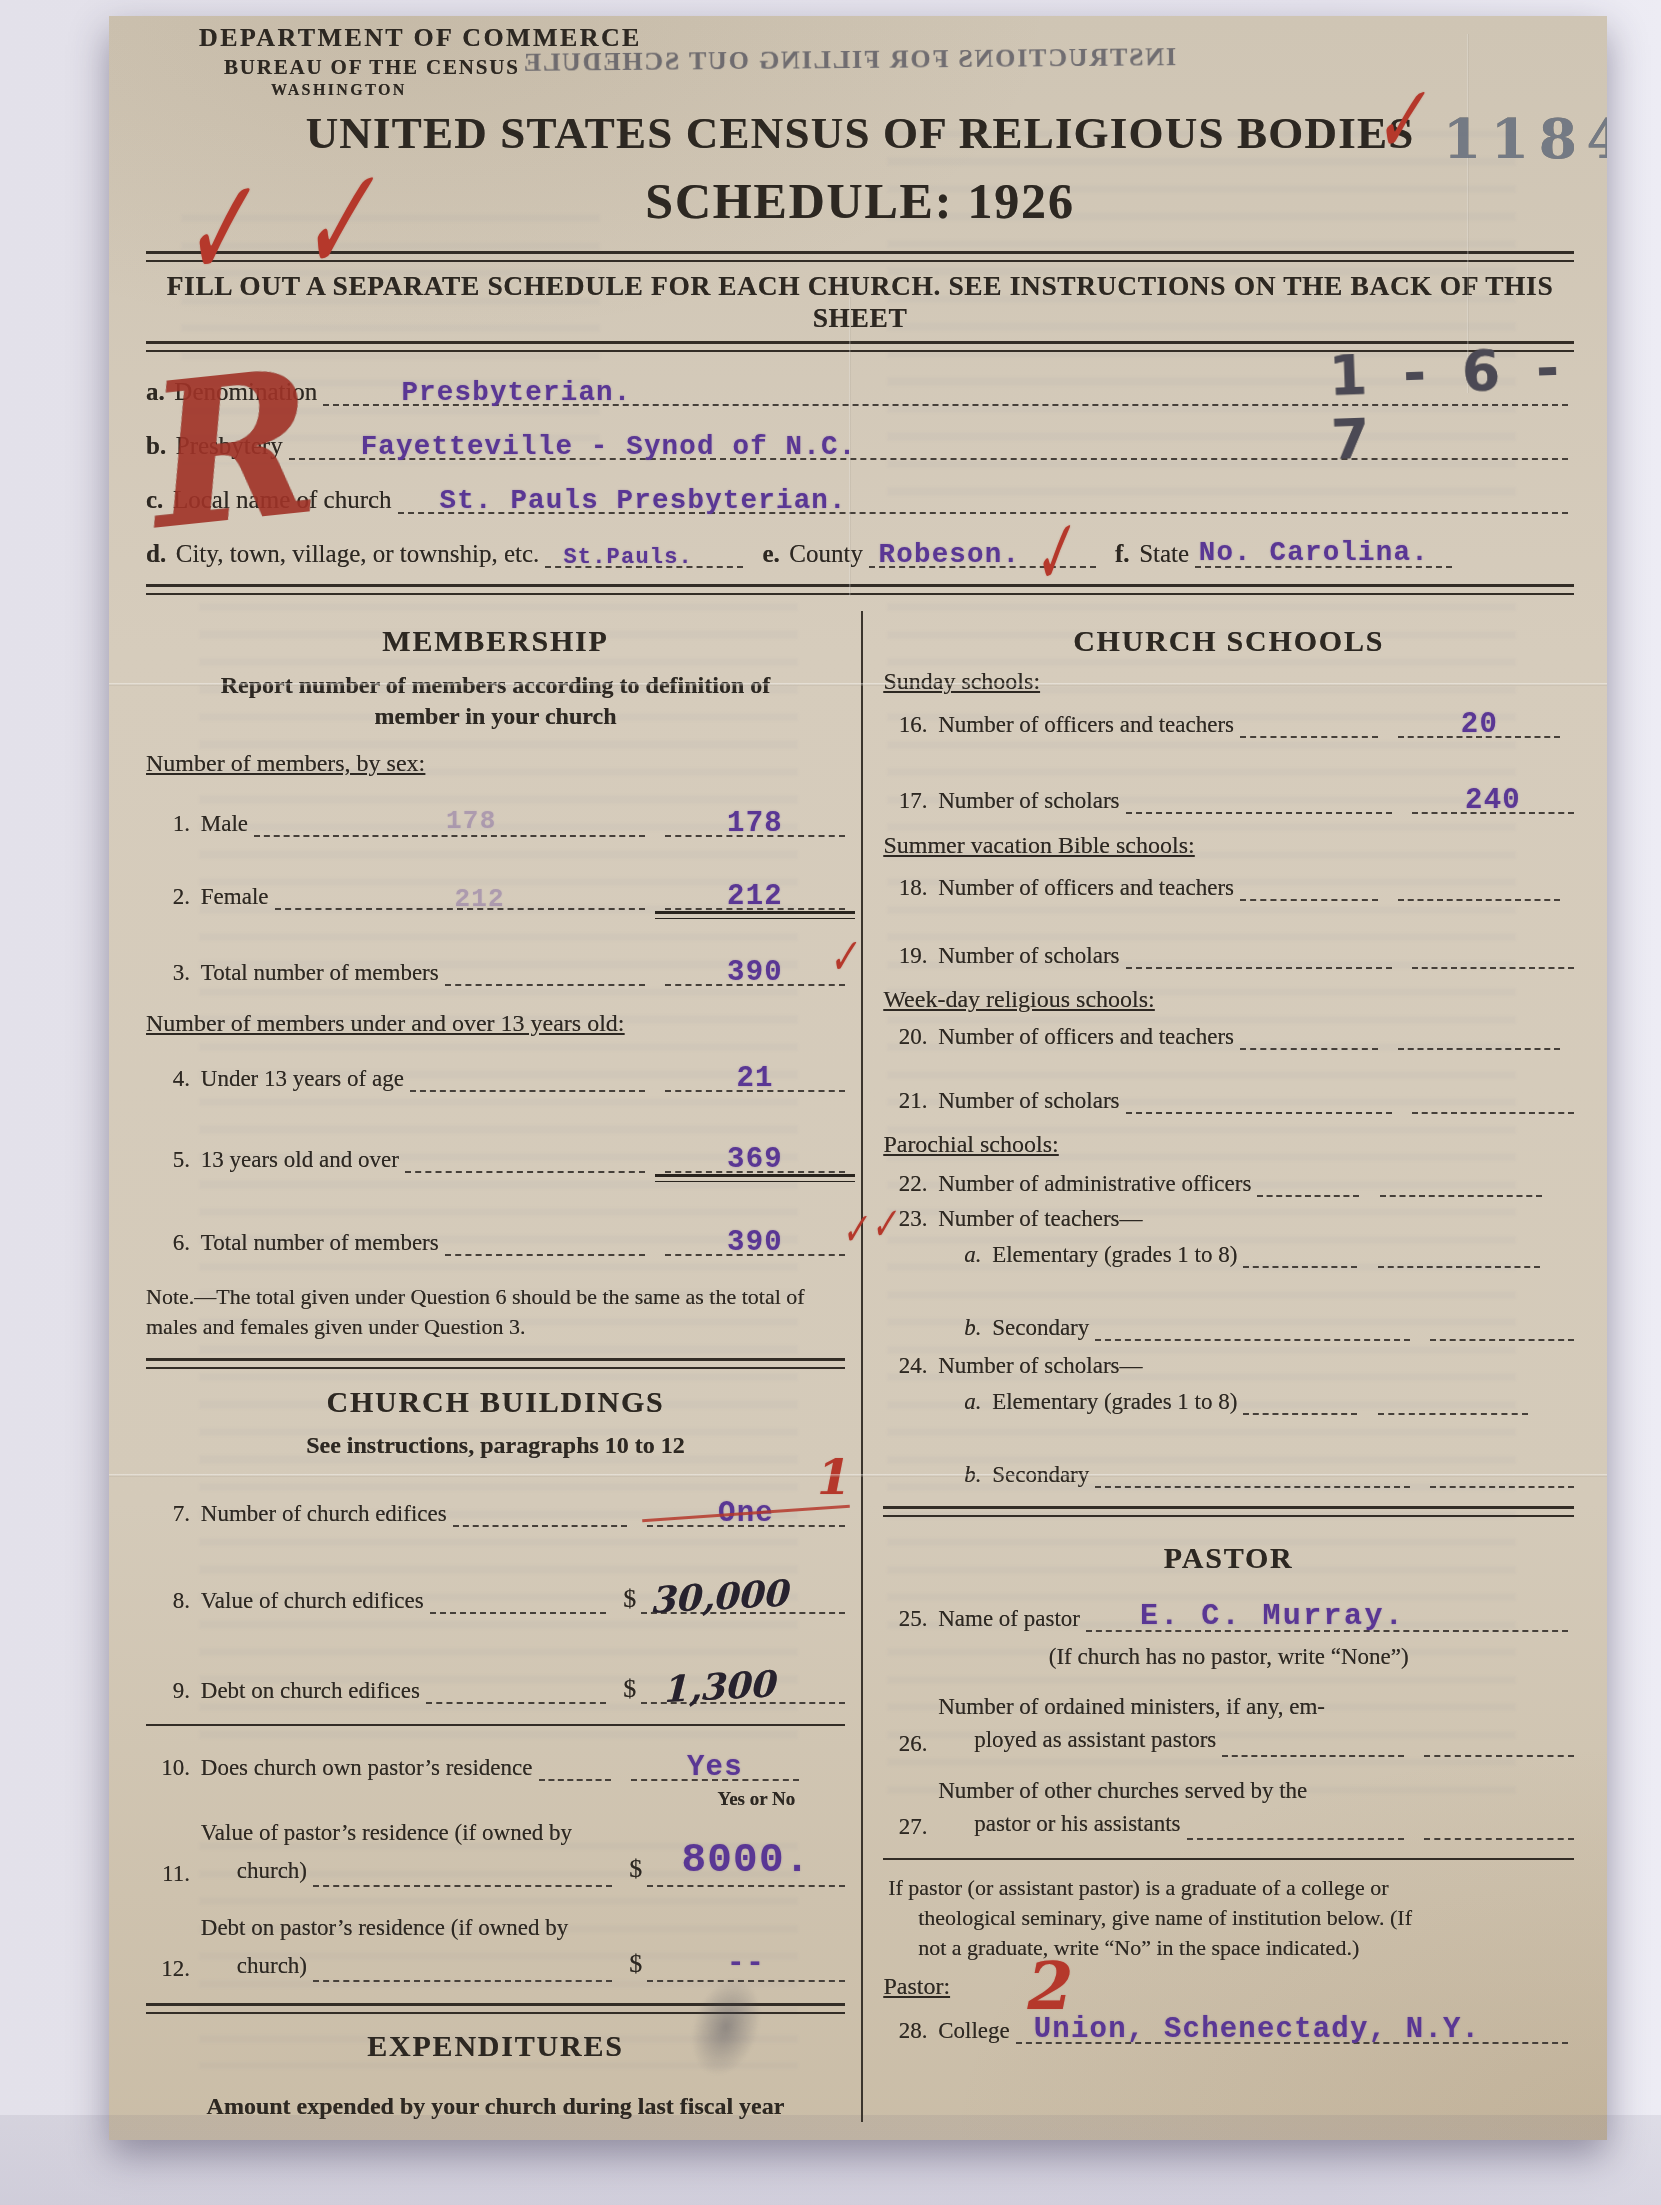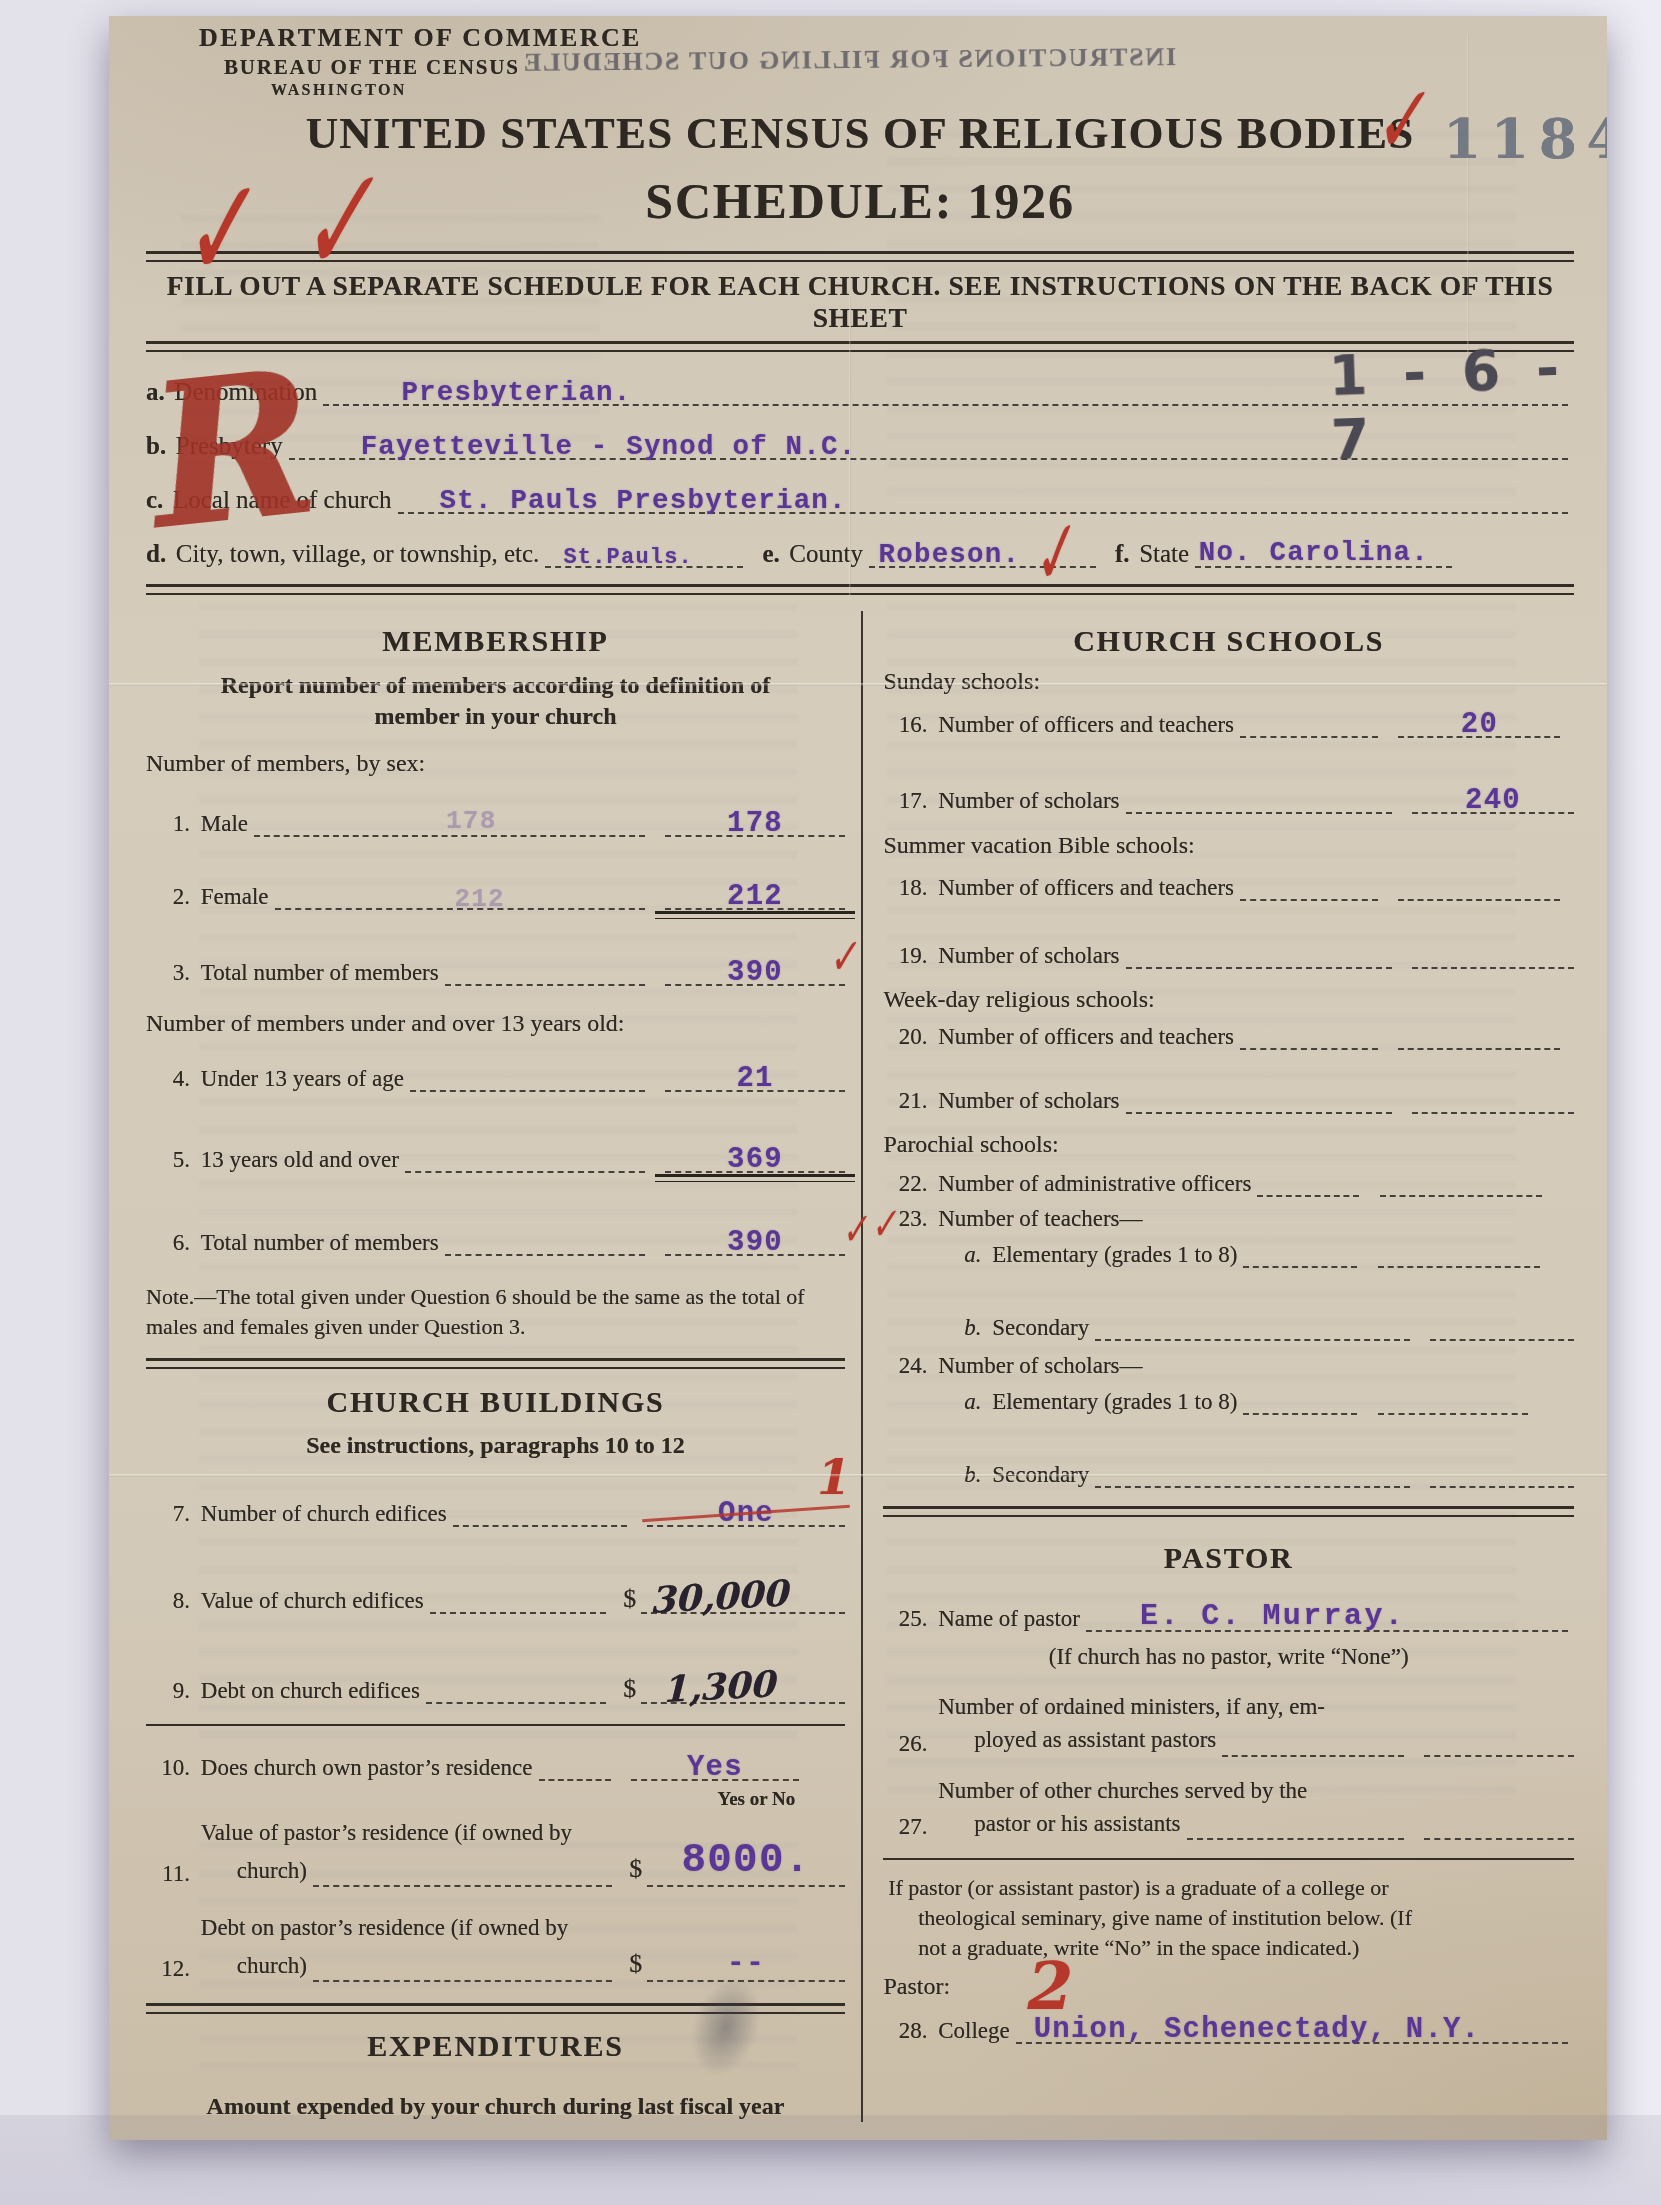--- a/index.html
+++ b/index.html
@@ -55,21 +55,21 @@
   .idrow .pfx{font-weight:700;margin-right:9.6px;}
   .idrow .tv{font-size:27.5px;}
 
   
   .columns{display:flex;margin-top:15.6px;align-items:stretch;}
   .colL{width:699px;padding-right:15.6px;}
   .divider{width:2.4px;background:#3b352d;}
   .colR{flex:1;padding-left:20.4px;}
   .sec-title{text-align:center;font-weight:700;font-size:30px;letter-spacing:1.8px;}
   .sec-sub{text-align:center;font-weight:700;font-size:24px;line-height:1.3;}
-  .gh{font-size:24px;}
+  .gh{font-size:24px;text-decoration:underline;}
   .q{display:flex;align-items:flex-end;font-size:23px;}
   .qn{width:44px;text-align:right;margin-right:10.8px;flex:none;}
   .qlines{line-height:1.45;font-size:23px;}
   .lastline{display:flex;align-items:flex-end;}
   .dol{margin:0 2.4px 0 10.8px;font-size:26px;flex:none;}
   .note{font-size:22px;line-height:1.35;}
   .chk{position:absolute;color:var(--red);font-family:"DejaVu Sans",sans-serif;font-weight:700;
        transform:skewX(-12deg) scaleY(1.35) rotate(-8deg);text-shadow:0 0 1.2px rgba(181,56,43,.45);
        line-height:1;z-index:5;}
   .redmark{position:absolute;color:var(--red);font-family:"DejaVu Serif",serif;font-style:italic;

